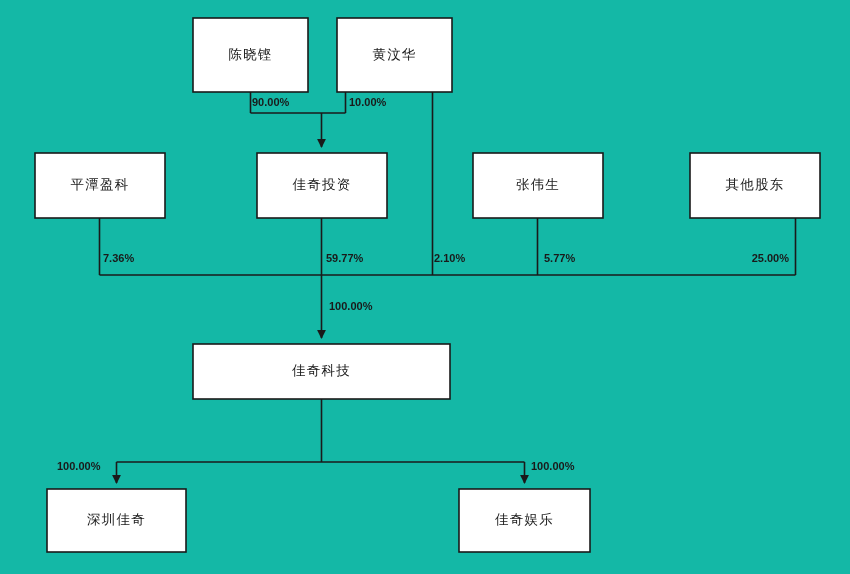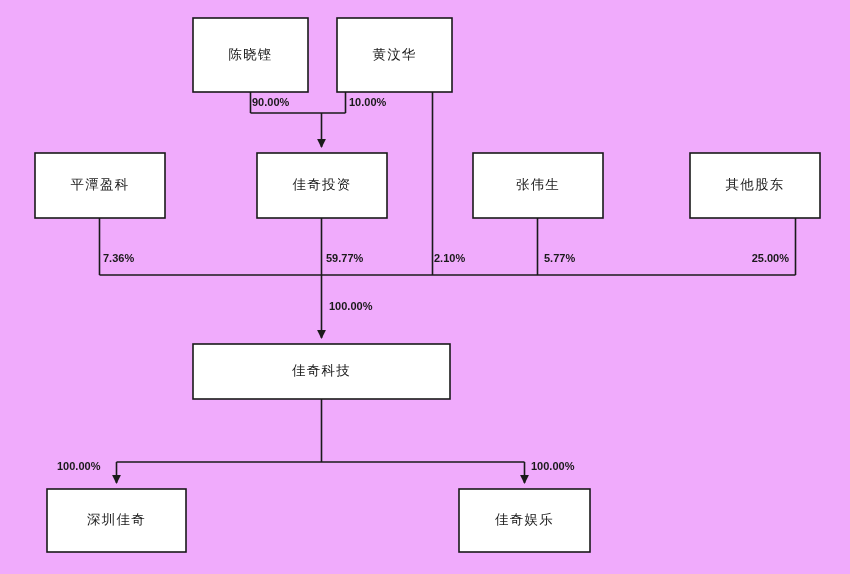--- a/index.html
+++ b/index.html
@@ -12,21 +12,21 @@
     width: 850px;
     height: 574px;
     overflow: hidden;
     font-family: "Liberation Serif", "DejaVu Serif", serif;
     color: #1a1a1a;
   }
   #chart-root {
     position: relative;
     width: 850px;
     height: 574px;
-    background: #f0abfc;
+    background: #14b8a6;
   }
   svg.org-canvas {
     position: absolute;
     left: 0;
     top: 0;
     width: 850px;
     height: 574px;
     display: block;
   }
   .node-box {

